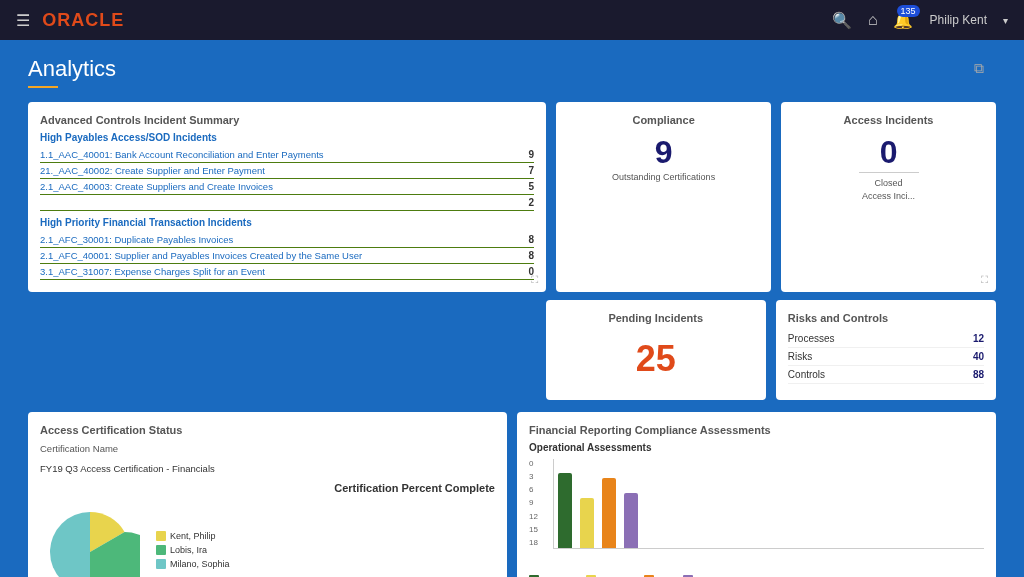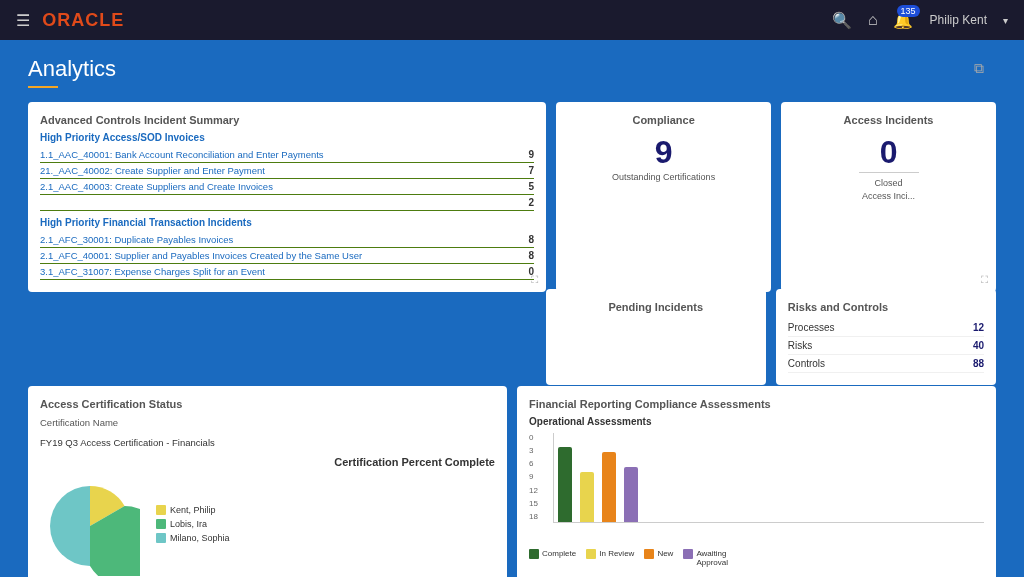--- a/index.html
+++ b/index.html
@@ -88,21 +88,21 @@
       width: 30px;
       height: 2px;
       background: #f5a623;
       margin-bottom: 14px;
     }
 
     
     .widget-row {
       display: flex;
       gap: 10px;
-      margin-bottom: 1px;
+      margin-bottom: 12px;
     }
 
     
     .card {
       background: white;
       border-radius: 4px;
       padding: 12px;
       position: relative;
     }
 
@@ -400,21 +400,21 @@
   <div class="page-title-underline"></div>
 
   <div style="position:absolute; top:50px; right:30px;">
     <span class="copy-icon">⧉</span>
   </div>
 
   <div class="widget-row">
 
     <div class="card card-advanced">
       <div class="card-title">Advanced Controls Incident Summary</div>
-      <div class="incident-category">High Priority Access/SOD Invoices</div>
+      <div class="incident-category">High Payables Access/SOD Incidents</div>
 
       <div class="incident-row">
         <span class="incident-link">1.1_AAC_40001: Bank Account Reconciliation and Enter Payments</span>
         <span class="incident-count">9</span>
       </div>
       <div class="incident-row">
         <span class="incident-link">21._AAC_40002: Create Supplier and Enter Payment</span>
         <span class="incident-count">7</span>
       </div>
       <div class="incident-row">
@@ -459,20 +459,21 @@
     </div>
 
   </div>
 
   <div class="widget-row" style="margin-top: -4px;">
 
     <div style="flex: 2.2;"></div>
 
     <div class="card card-pending">
       <div class="card-title">Pending Incidents</div>
+      <div class="pending-number">25</div>
     </div>
 
     <div class="card card-risks">
       <div class="card-title">Risks and Controls</div>
       <div class="risks-table">
         <div class="risks-row">
           <span class="risks-label">Processes</span>
           <span class="risks-value">12</span>
         </div>
         <div class="risks-row">

